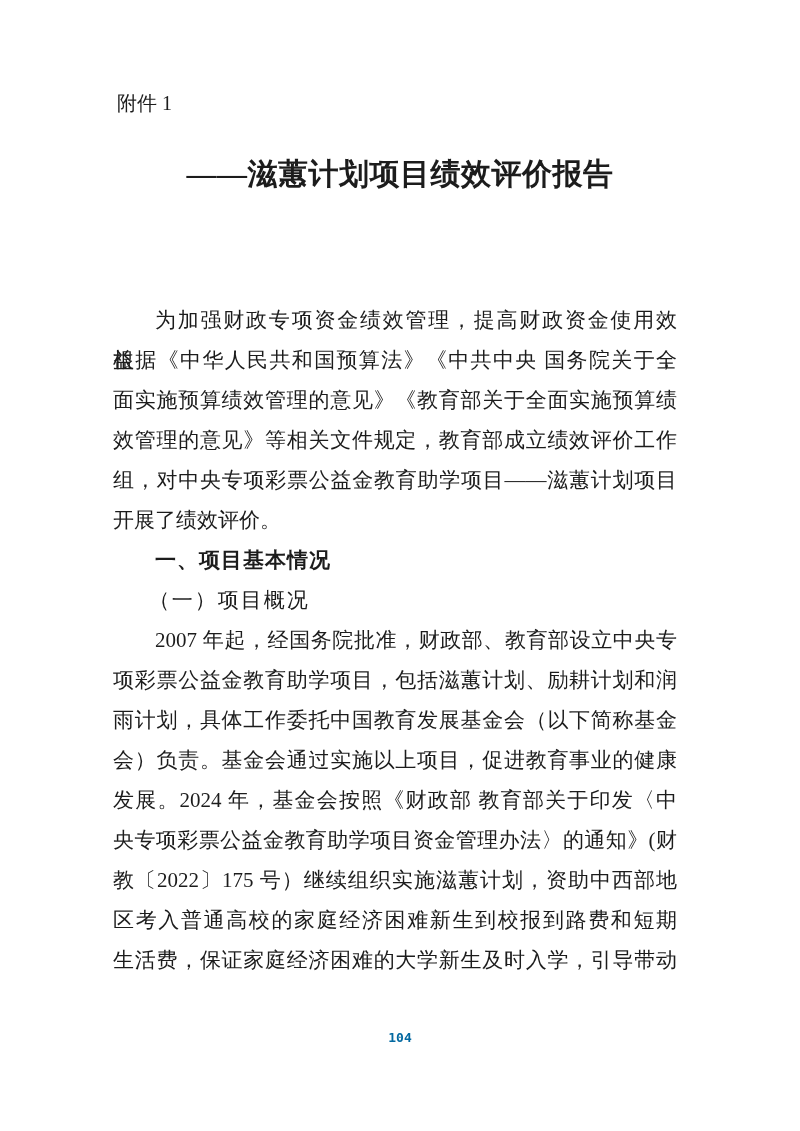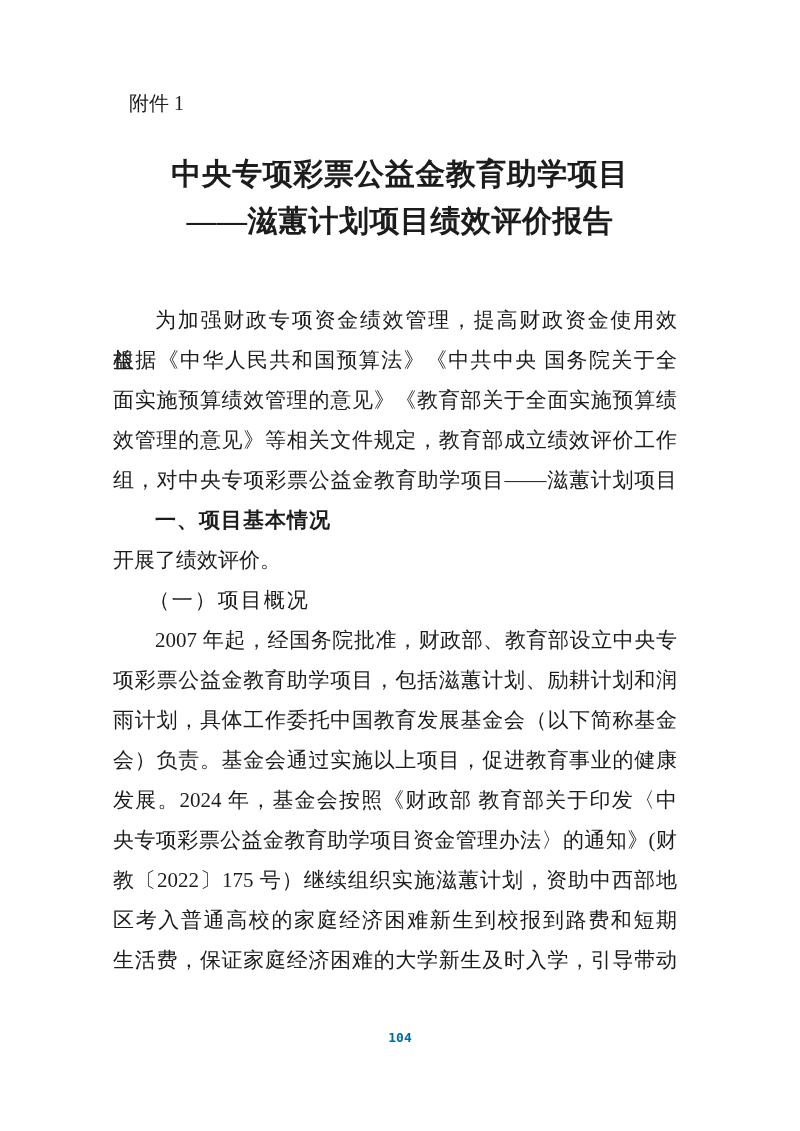--- a/index.html
+++ b/index.html
@@ -11,21 +11,21 @@
     position: relative;
     width: 800px;
     height: 1131px;
     background: #ffffff;
     color: #1c1c1c;
     font-family: "Liberation Serif", serif;
     overflow: hidden;
   }
   .attachment {
     position: absolute;
-    left: 129px;
+    left: 117px;
     top: 90px;
     font-size: 20px;
     line-height: 26px;
     text-align: right;
   }
   .title {
     position: absolute;
     left: 0;
     top: 150px;
     width: 100%;
@@ -77,33 +77,32 @@
   }
 </style>
 </head>
 <body>
 
 <div class="page">
 
   <div class="attachment">附件 1</div>
 
   <div class="title">
-    <div class="title-line">中央专项彩票公益金教育助学项目</div>
     <div class="title-line">——滋蕙计划项目绩效评价报告</div>
   </div>
 
   <div class="doc-body">
     <div class="line jl indent">为加强财政专项资金绩效管理，提高财政资金使用效益，</div>
     <div class="line jl">根据《中华人民共和国预算法》《中共中央 国务院关于全</div>
     <div class="line jl">面实施预算绩效管理的意见》《教育部关于全面实施预算绩</div>
     <div class="line jl">效管理的意见》等相关文件规定，教育部成立绩效评价工作</div>
     <div class="line jl">组，对中央专项彩票公益金教育助学项目——滋蕙计划项目</div>
+    <div class="line">开展了绩效评价。</div>
+
     <div class="line h1">一、项目基本情况</div>
-
-    <div class="line">开展了绩效评价。</div>
     <div class="line h2">（一）项目概况</div>
 
     <div class="line jl indent">2007 年起，经国务院批准，财政部、教育部设立中央专</div>
     <div class="line jl">项彩票公益金教育助学项目，包括滋蕙计划、励耕计划和润</div>
     <div class="line jl">雨计划，具体工作委托中国教育发展基金会（以下简称基金</div>
     <div class="line jl">会）负责。基金会通过实施以上项目，促进教育事业的健康</div>
     <div class="line jl">发展。2024 年，基金会按照《财政部 教育部关于印发〈中</div>
     <div class="line jl">央专项彩票公益金教育助学项目资金管理办法〉的通知》(财</div>
     <div class="line jl">教〔2022〕175 号）继续组织实施滋蕙计划，资助中西部地</div>
     <div class="line jl">区考入普通高校的家庭经济困难新生到校报到路费和短期</div>

